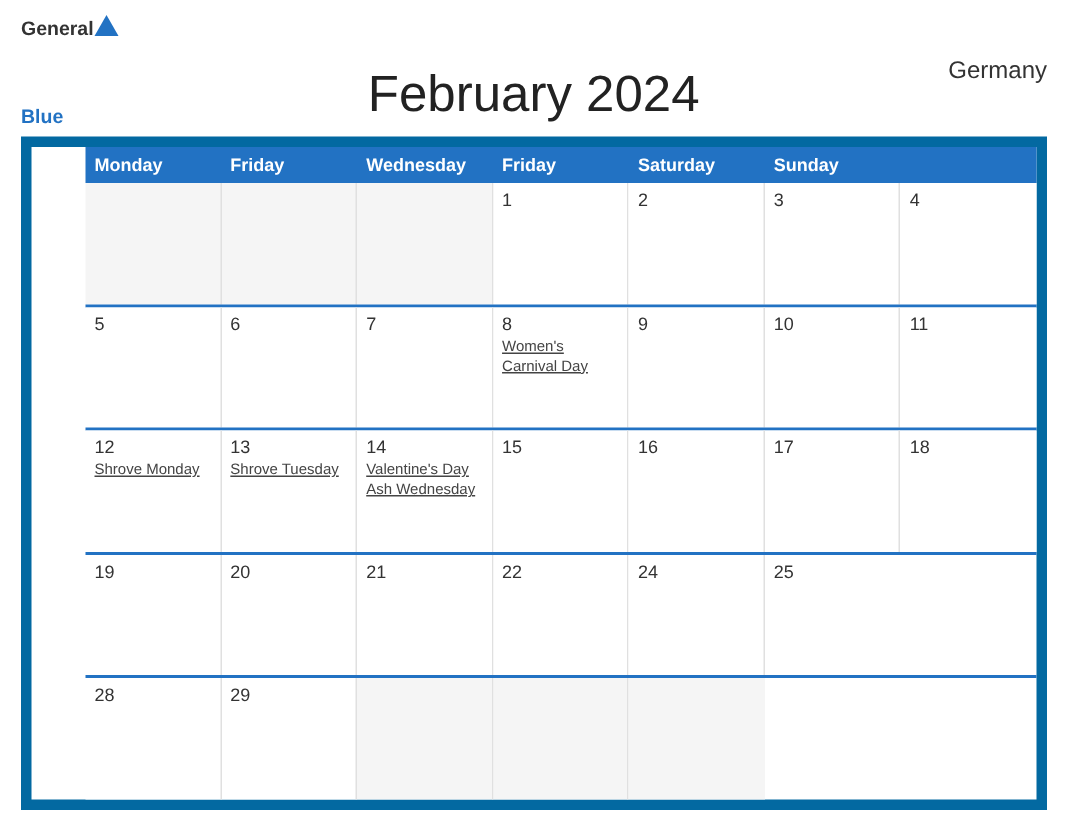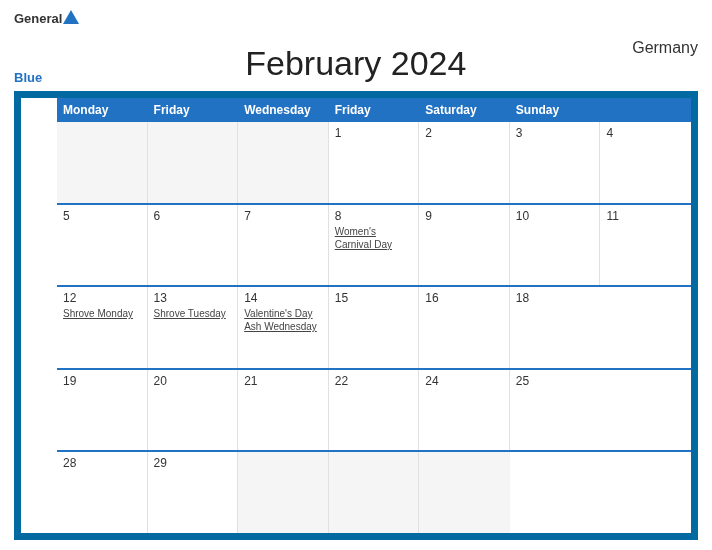--- a/index.html
+++ b/index.html
@@ -201,20 +201,23 @@
             <div class="day-event">Valentine's Day</div>
             <div class="day-event">Ash Wednesday</div>
           </div>
           <div class="cal-cell">
             <span class="day-num">15</span>
           </div>
           <div class="cal-cell">
             <span class="day-num">16</span>
           </div>
           <div class="cal-cell">
+            <span class="day-num">17</span>
+          </div>
+          <div class="cal-cell">
             <span class="day-num">18</span>
           </div>
         </div>
         <div class="cal-week">
           <div class="cal-cell">
             <span class="day-num">19</span>
           </div>
           <div class="cal-cell">
             <span class="day-num">20</span>
           </div>

